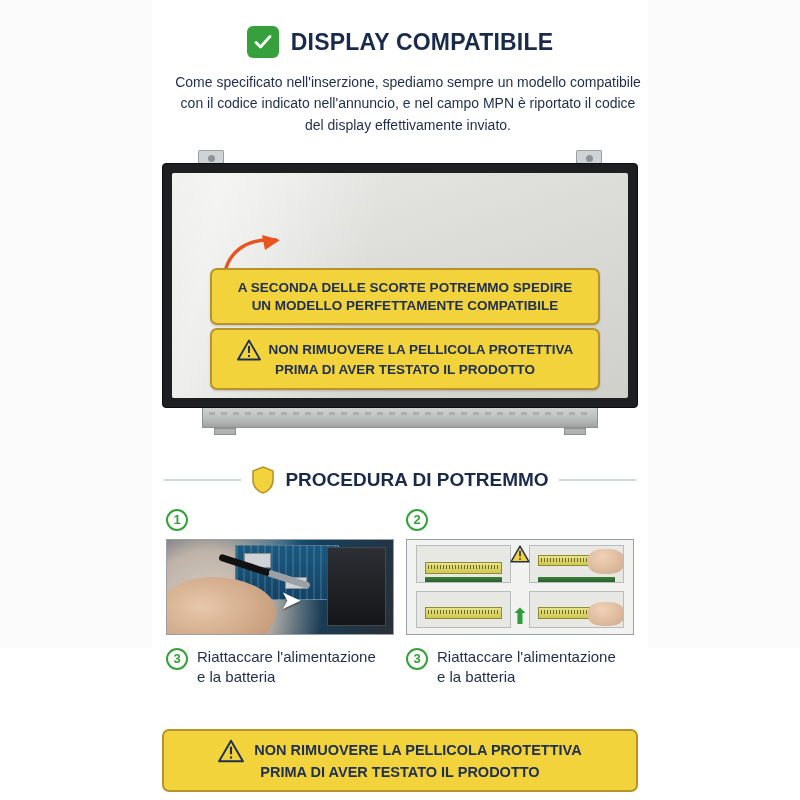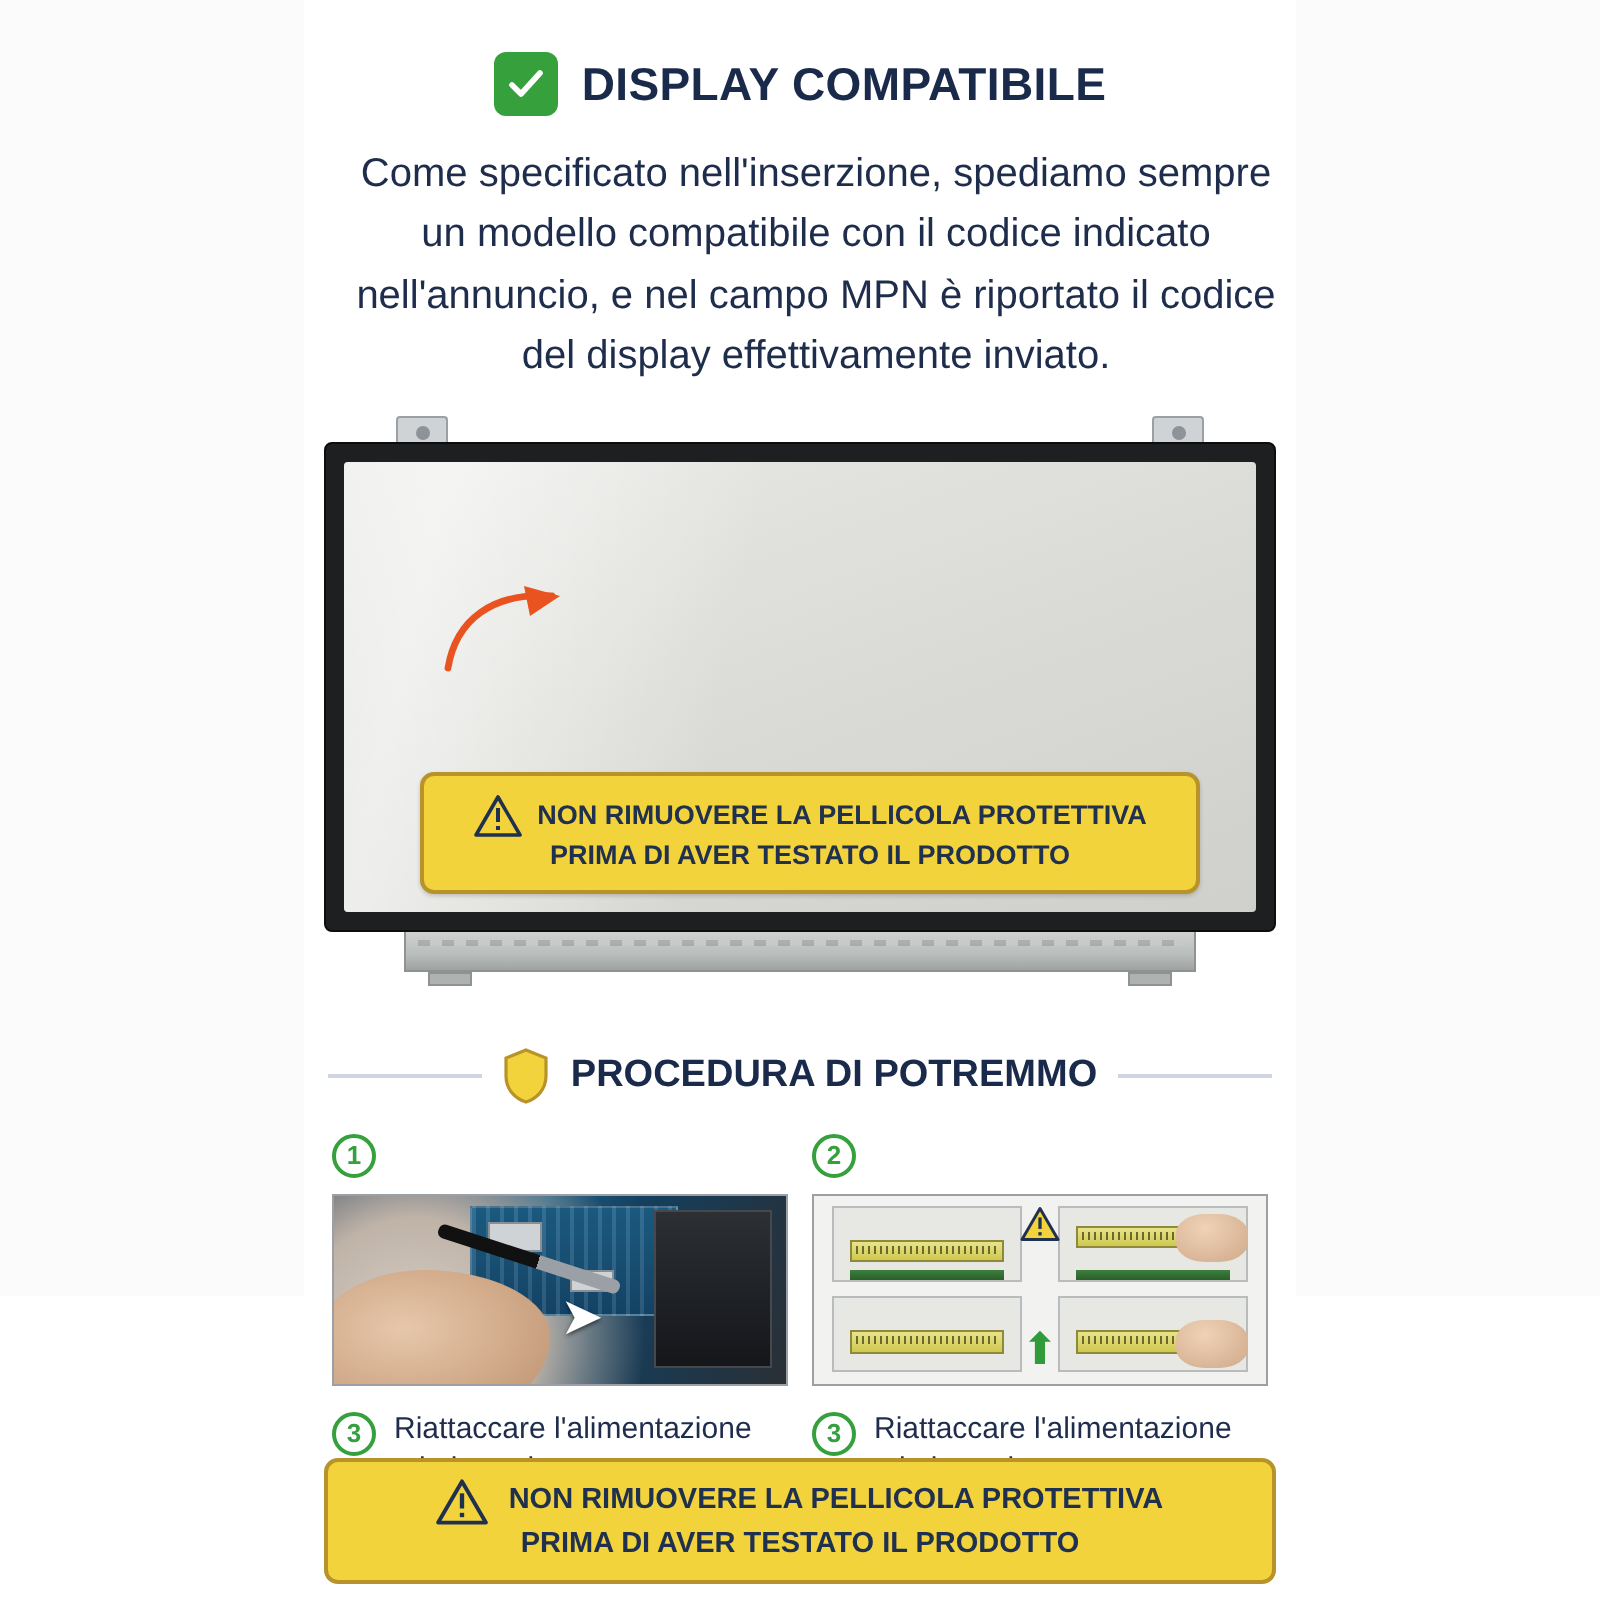--- a/index.html
+++ b/index.html
@@ -41,21 +41,21 @@
   .header-title {
     font-size: 23px;
     font-weight: bold;
     color: #1a2a4a;
     letter-spacing: 0.2px;
     white-space: nowrap;
   }
   .intro {
     margin: 14px 2px 0 18px;
     text-align: center;
-    font-size: 20px;
+    font-size: 14px;
     line-height: 1.52;
     color: #1f2d4d;
   }
 
   
   .panel-wrap {
     position: relative;
     margin: 14px 10px 0 10px;
     height: 300px;
   }
@@ -354,20 +354,24 @@
 
       <div class="screen-outer">
         <div class="screen-inner"></div>
       </div>
 
       <svg class="arrow-svg" width="70" height="46" viewBox="0 0 70 46">
         <path d="M4 44 C8 20 26 6 56 8" fill="none" stroke="#e8531f" stroke-width="3.4" stroke-linecap="round"></path>
         <path d="M42 3 L60 8 L45 18 Z" fill="#e8531f"></path>
       </svg>
 
+      <div class="callout one">
+        <span class="txt">A SECONDA DELLE SCORTE POTREMMO SPEDIRE</span>
+        <span class="txt">UN MODELLO PERFETTAMENTE COMPATIBILE</span>
+      </div>
 
       <div class="callout two">
         <div class="row">
           <svg width="24" height="22" viewBox="0 0 24 22">
             <path d="M12 1.5 L23 20.5 L1 20.5 Z" fill="#f2d33c" stroke="#20304f" stroke-width="1.8" stroke-linejoin="round"></path>
             <rect x="11" y="7" width="2" height="7" fill="#20304f"></rect>
             <rect x="11" y="16" width="2" height="2" fill="#20304f"></rect>
           </svg>
           <span class="txt">NON RIMUOVERE LA PELLICOLA PROTETTIVA</span>
         </div>

